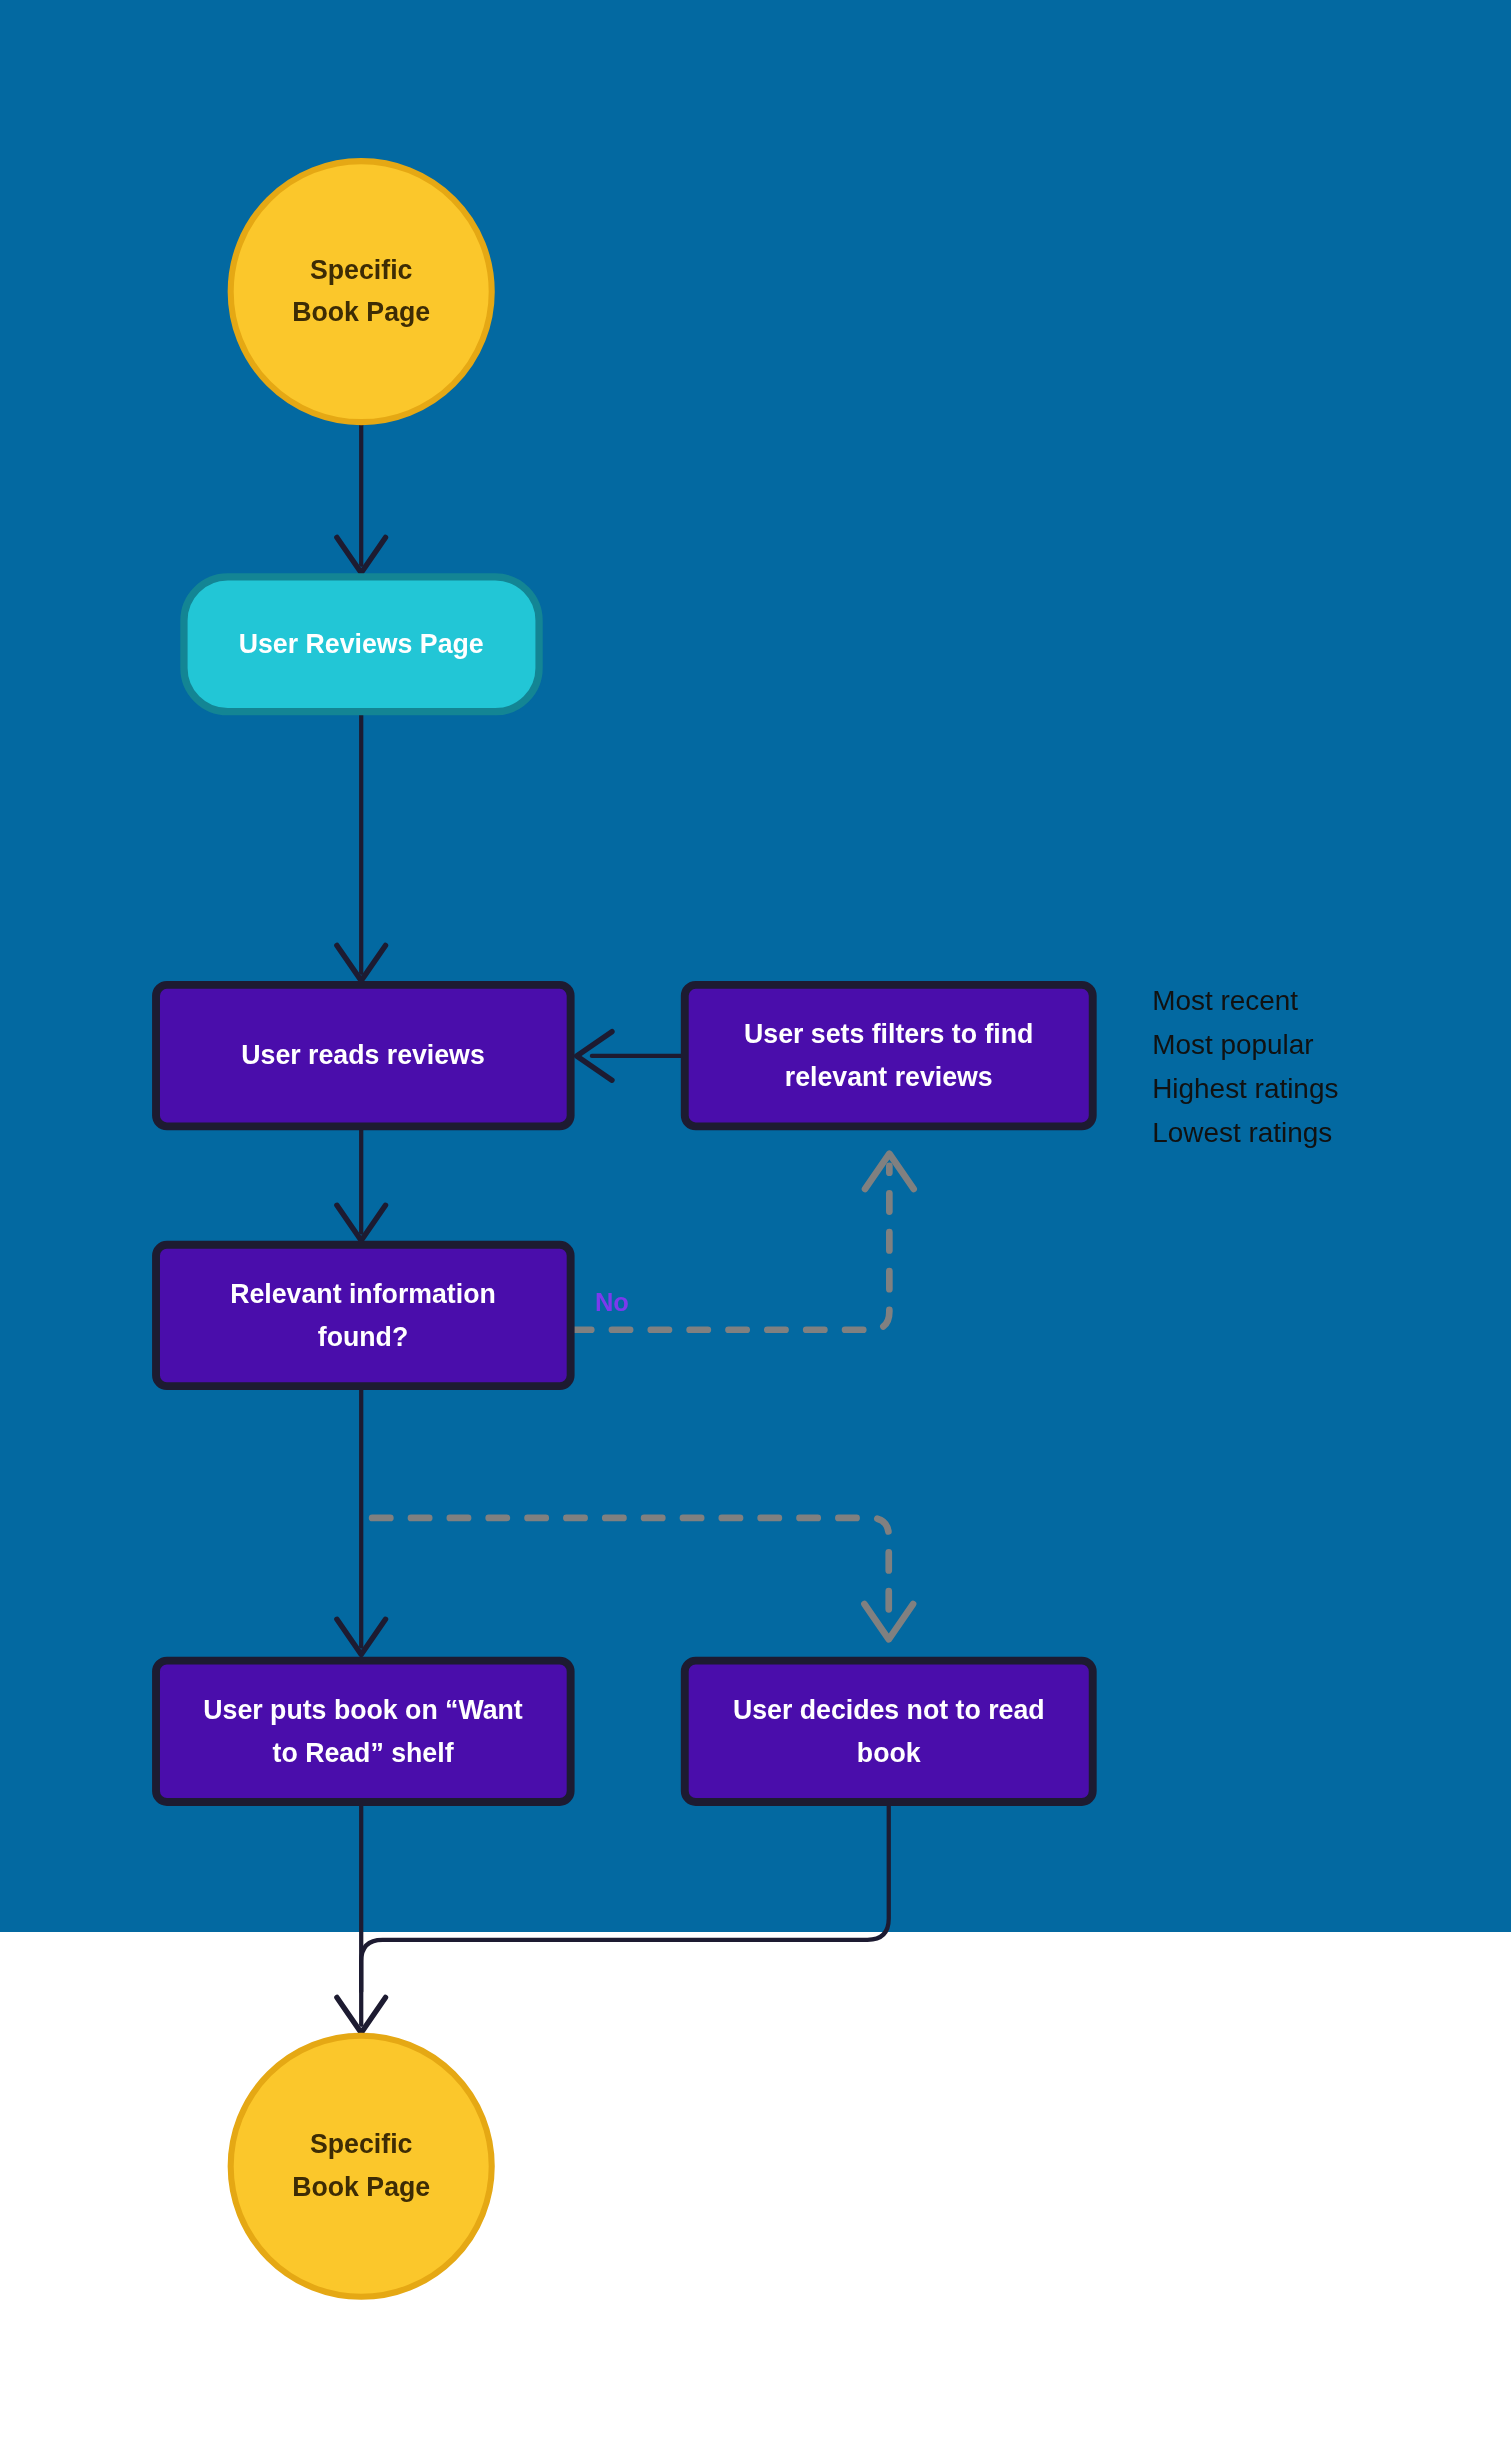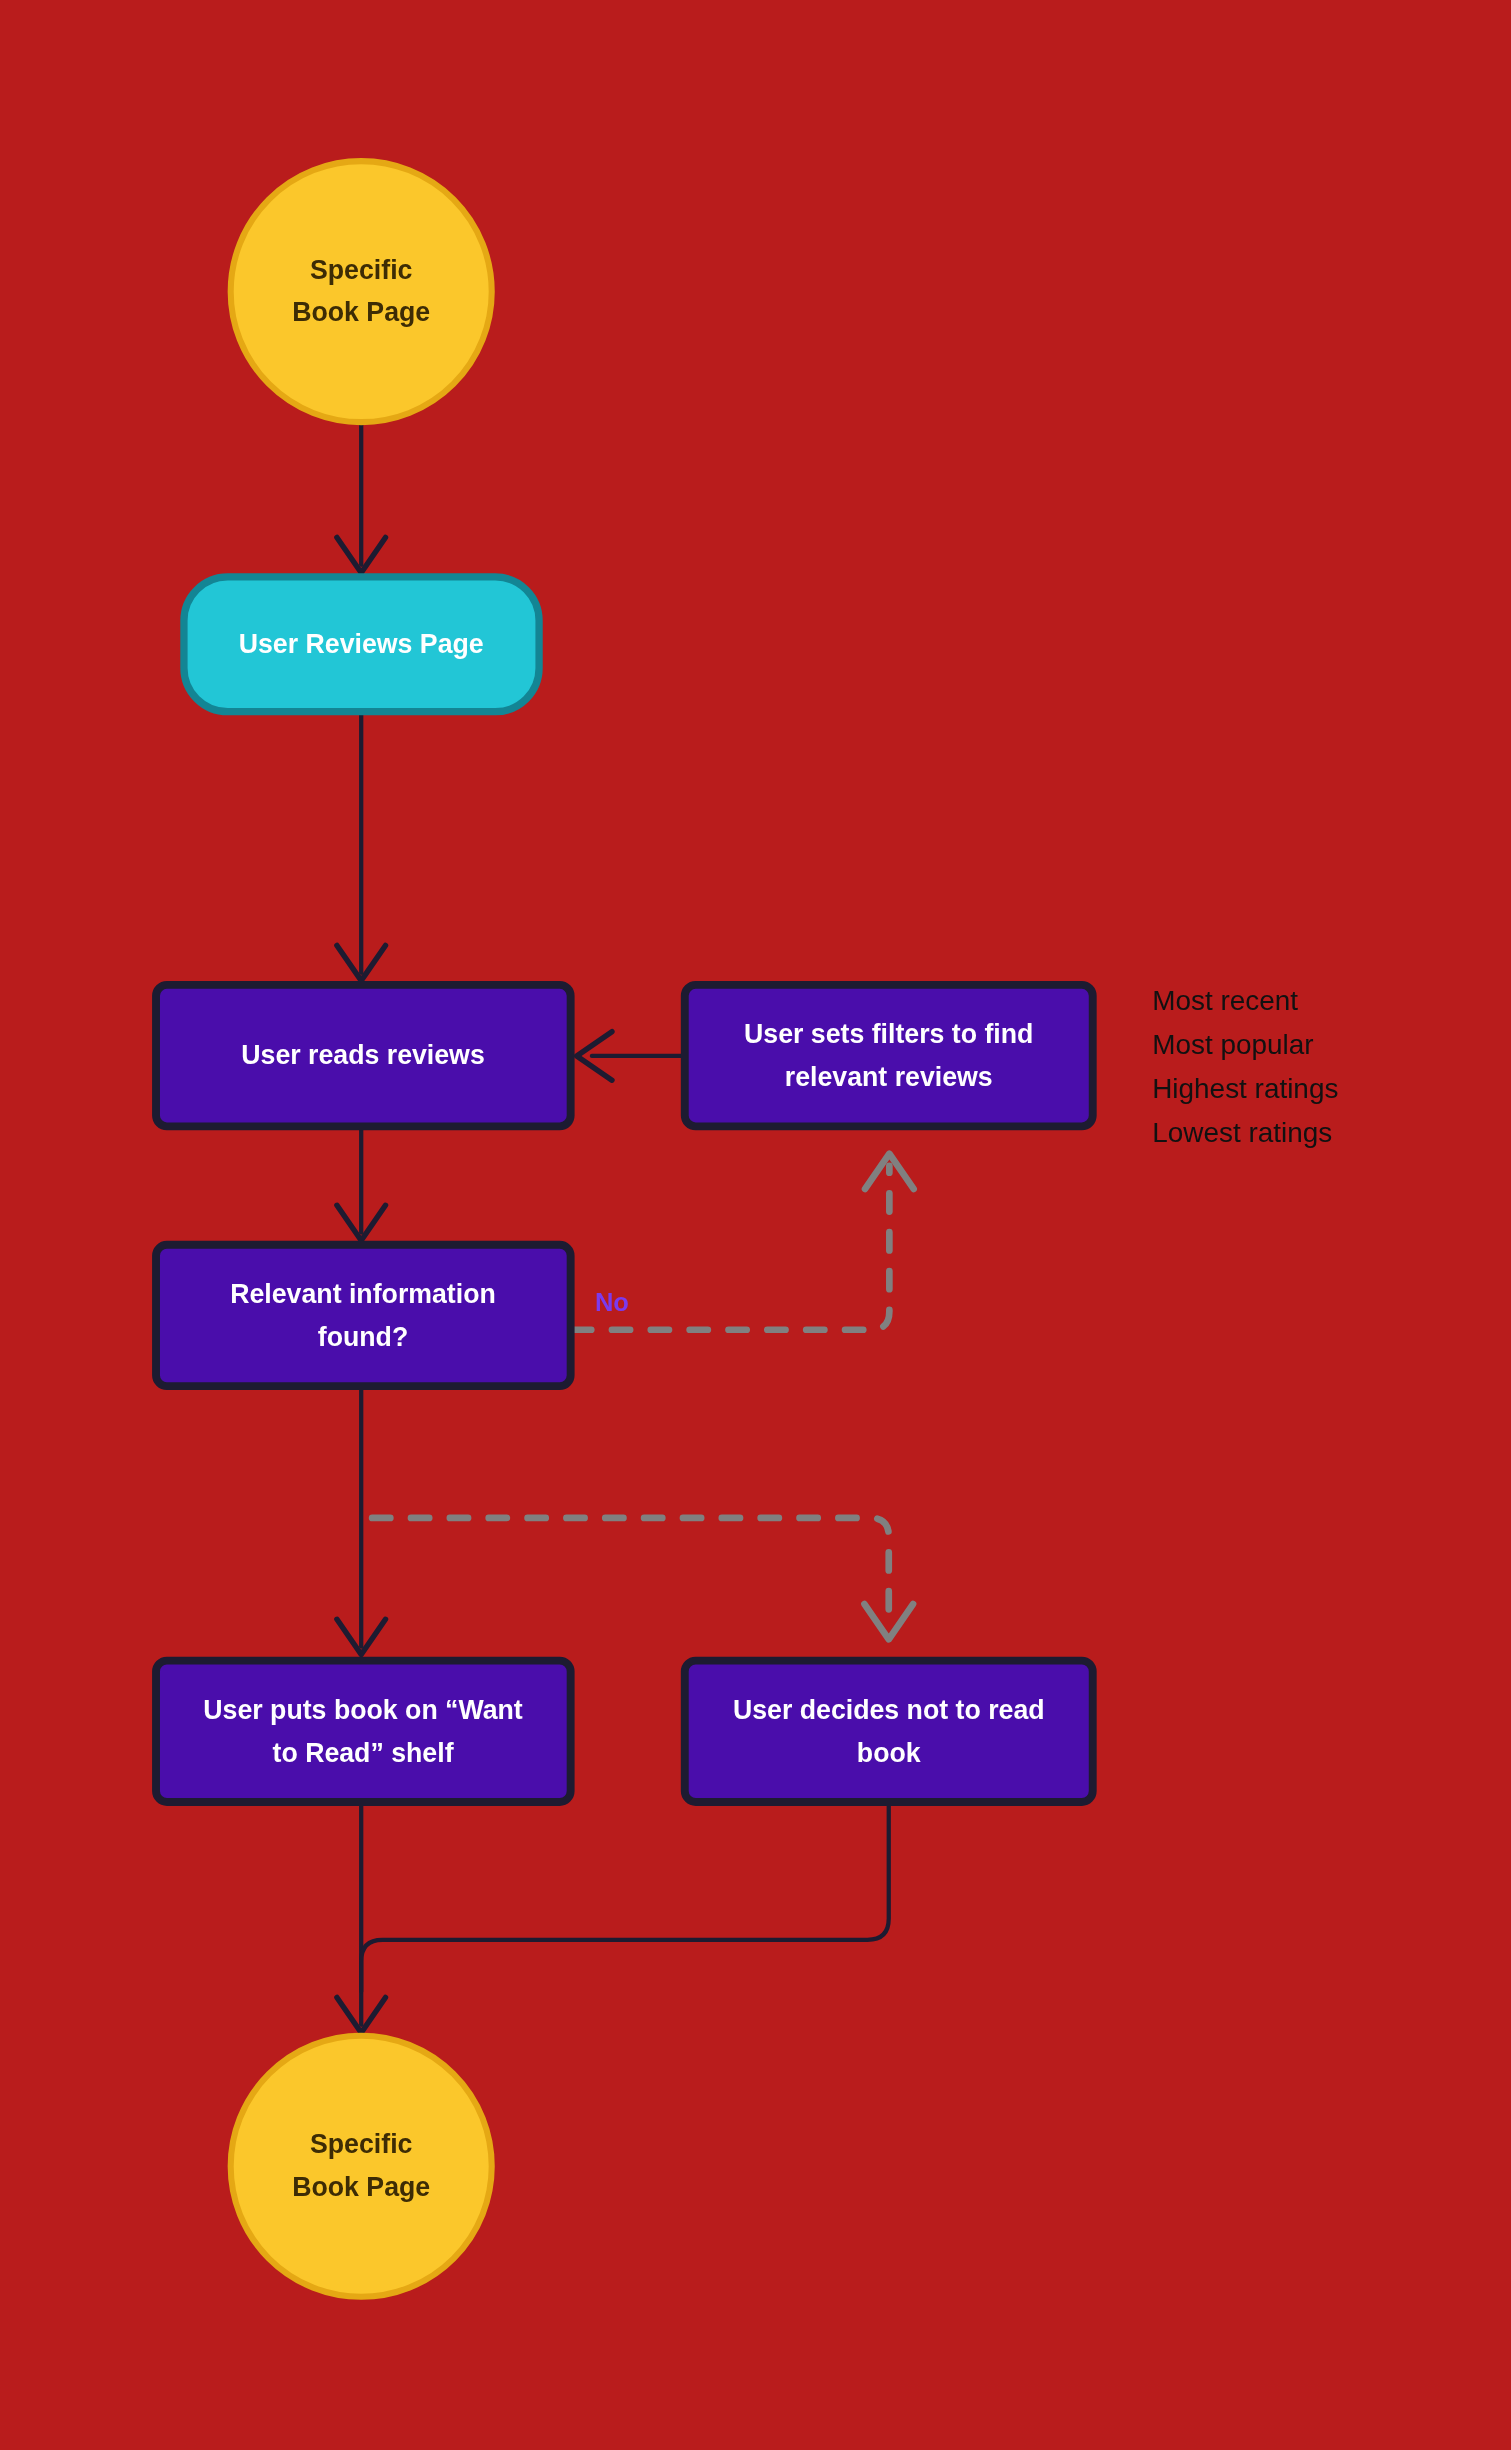--- a/index.html
+++ b/index.html
@@ -10,22 +10,22 @@
   }
   body {
     width: 1511px;
     height: 2450px;
     overflow: hidden;
     font-family: "Liberation Sans", sans-serif;
   }
   #flow-root {
     position: relative;
     width: 1511px;
-    height: 2450px;
-    background: #b91c1c;
+    height: 1932px;
+    background: #0369a1;
   }
   svg#flow-canvas {
     position: absolute;
     top: 0;
     left: 0;
     width: 1511px;
     height: 2450px;
     display: block;
   }
   .node-label {

